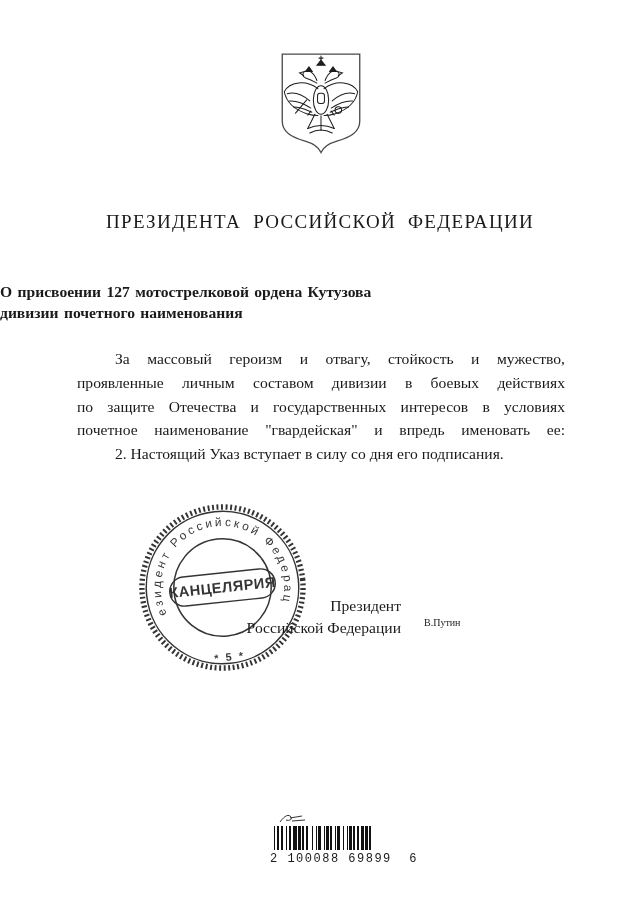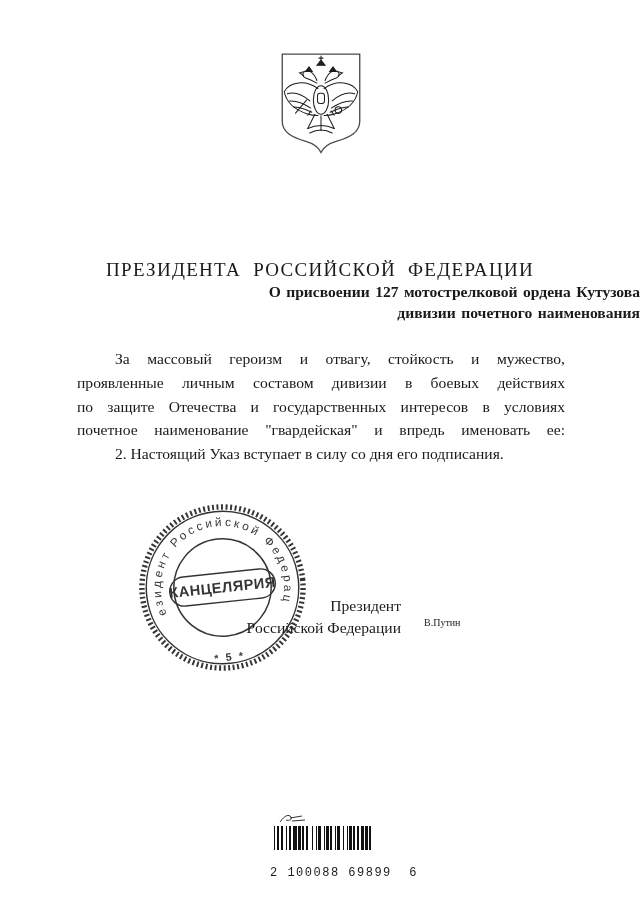--- a/index.html
+++ b/index.html
@@ -10,45 +10,45 @@
   .abs{position:absolute;}
   
   .emblem{left:276px;top:52px;width:90px;height:104px;}
   
   .decree-kind{
     left:0;top:163px;width:640px;text-align:center;
     font-size:33px;letter-spacing:7px;line-height:36px;
   }
   .issuer{
     left:0;top:210px;width:640px;text-align:center;
-    font-size:19px;letter-spacing:1.3px;word-spacing:6px;line-height:24px;margin-top:48px;
+    font-size:19px;letter-spacing:1.3px;word-spacing:6px;line-height:24px;
   }
   .subject{
-    left:0;top:282px;width:640px;text-align:right;font-weight:bold;
+    left:0;top:282px;width:640px;text-align:left;font-weight:bold;
     font-size:15.6px;line-height:20.8px;white-space:pre-line;word-spacing:1.5px;
   }
   
   .body-block{left:77px;top:347px;width:488px;font-size:15.6px;}
   .bline{line-height:23.8px;}
   .jline{text-align:justify;text-align-last:justify;}
   .indent{text-indent:38px;}
   
   .sig-post{left:235px;top:595px;width:166px;text-align:right;
     font-size:15.6px;line-height:22.3px;white-space:pre-line;}
   .sig-name{left:424px;top:617px;font-size:10px;}
   
   .footer-block{left:77px;top:650px;font-size:15.6px;line-height:22.4px;white-space:pre-line;}
   
   .stamp{left:136px;top:501px;width:173px;height:173px;opacity:.9;}
   
   .barcode-wrap{left:262px;top:810px;width:120px;}
   .barcode-scribble{position:absolute;left:16px;top:2px;}
   .barcode-bars{position:absolute;left:12px;top:16px;height:24px;display:flex;align-items:stretch;}
   .barcode-bars span{display:block;height:100%;}
-  .barcode-digits{position:absolute;left:8px;top:56px;
+  .barcode-digits{position:absolute;left:8px;top:42px;
     font-family:"Liberation Mono", monospace;font-size:12px;letter-spacing:1.5px;white-space:pre;}
 </style>
 </head>
 <body>
 
 <div class="page">
 
   <svg class="abs emblem" viewBox="0 0 88 102" xmlns="http://www.w3.org/2000/svg">
     <path d="M6,2 H82 V68 C82,78.5 73,83.5 59.5,87.5 C51,90 46.5,93 44,98.5 C41.5,93 37,90 28.5,87.5 C15,83.5 6,78.5 6,68 Z" fill="#ffffff" stroke="#4a4a4a" stroke-width="1.3"></path>
     <g stroke="#1e1e1e" stroke-width="1" fill="none" stroke-linecap="round">

